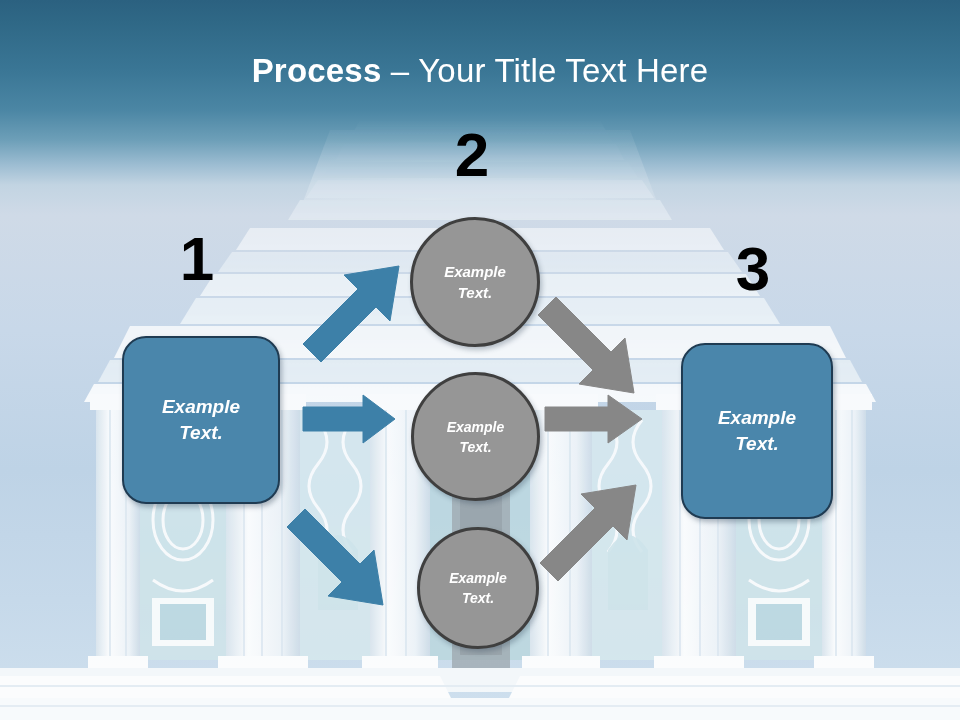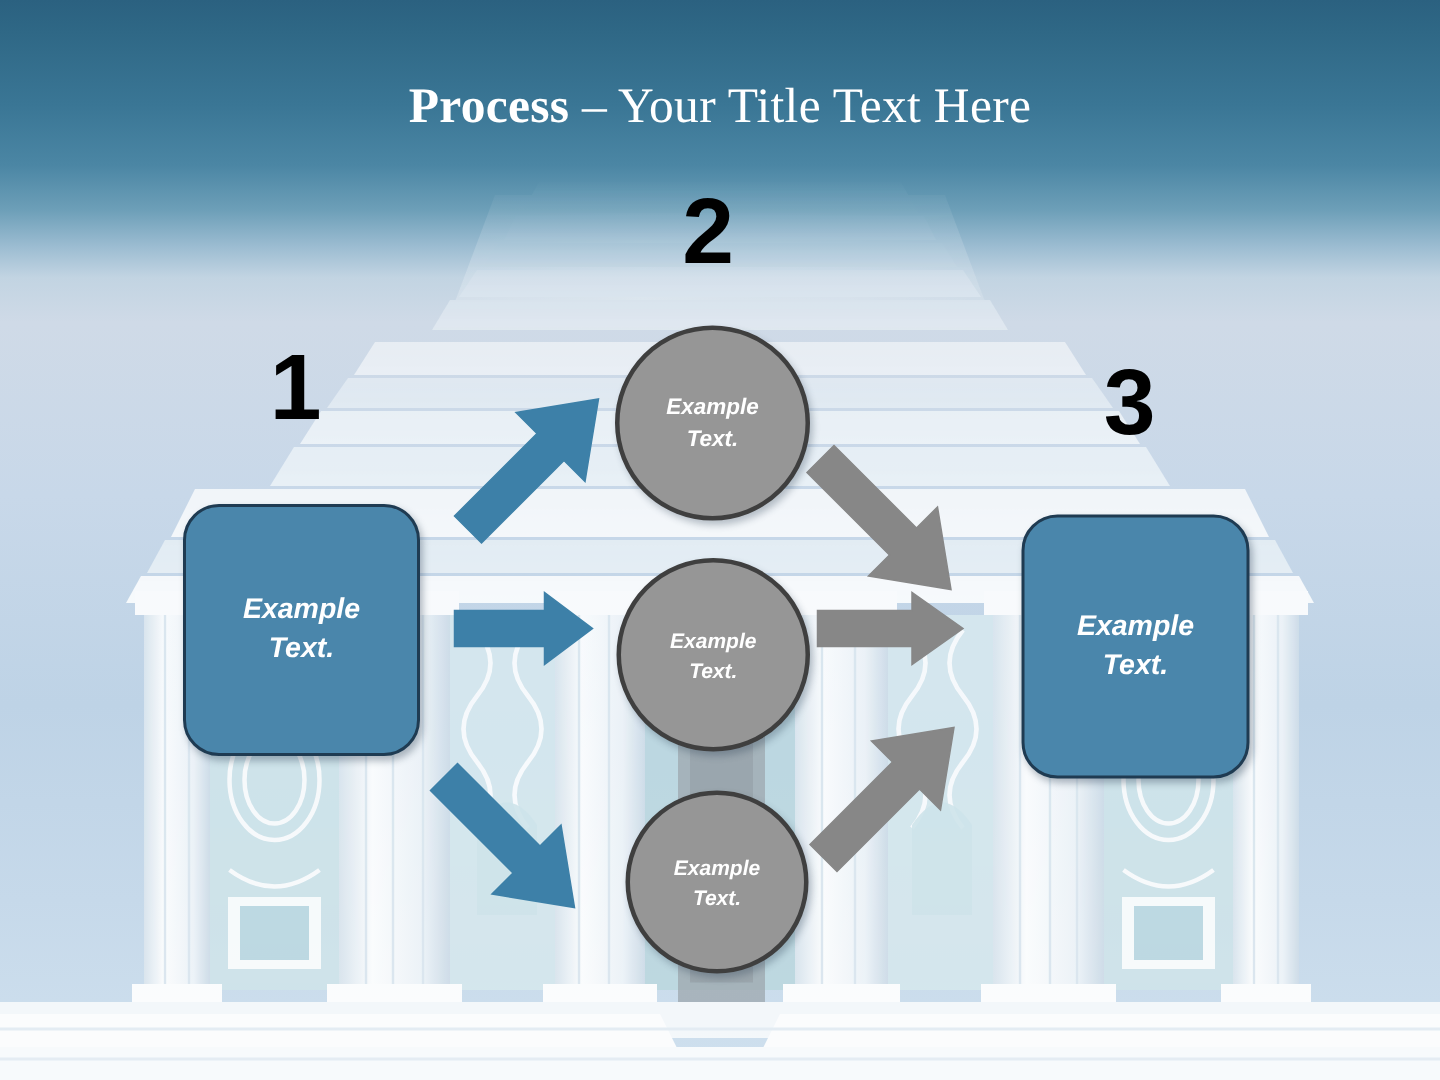--- a/index.html
+++ b/index.html
@@ -51,21 +51,20 @@
     position: absolute;
     left: 0;
     right: 0;
     top: 52px;
     text-align: center;
     color: #ffffff;
     font-size: 33px;
     line-height: 38px;
     letter-spacing: 0.2px;
     white-space: nowrap;
-    font-family: Liberation Serif, serif;
   }
   .title .t-bold { font-weight: bold; }
   .title .t-light { font-weight: normal; }
 
   
   .step-num {
     position: absolute;
     color: #000000;
     font-weight: bold;
     font-size: 62px;

